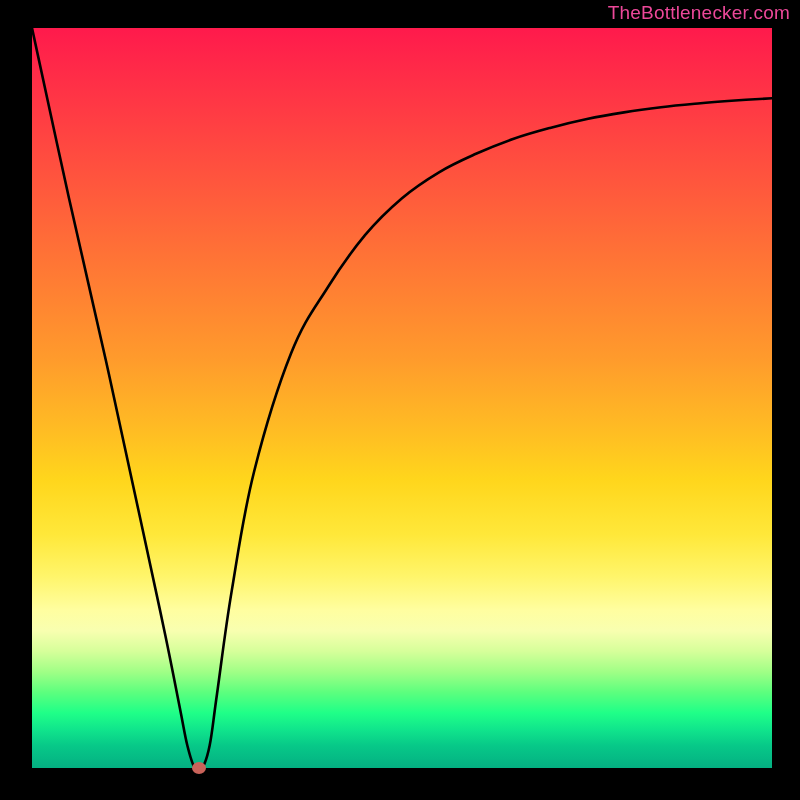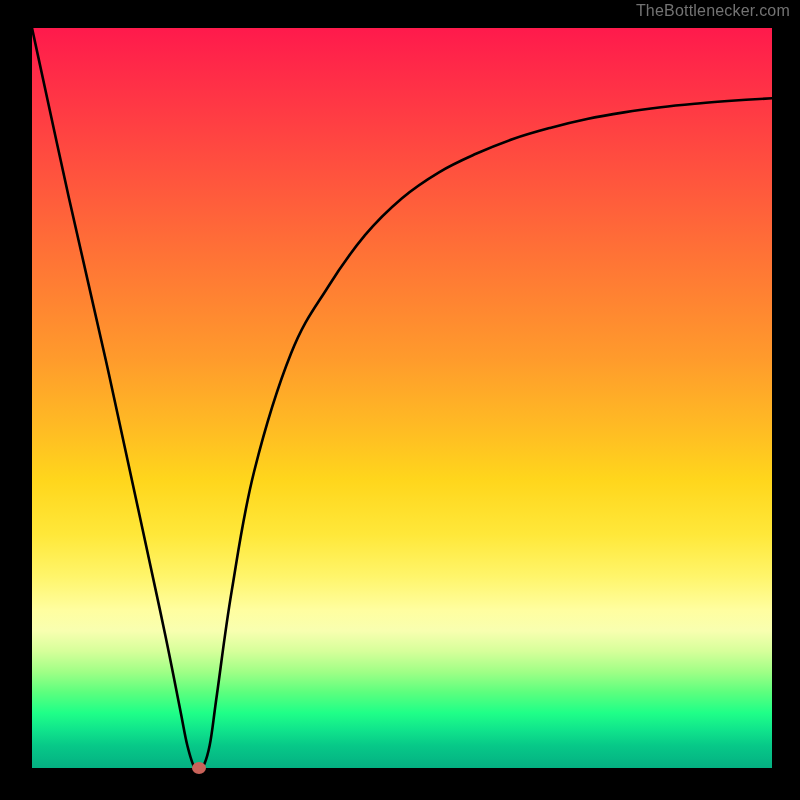--- a/index.html
+++ b/index.html
@@ -14,22 +14,22 @@
   .frame {
     position: relative;
     width: 800px;
     height: 800px;
     background: #000;
   }
   .watermark {
     position: absolute;
     top: 2px;
     right: 10px;
-    color: #737373;
-    font-size: 16px;
+    color: #ec4899;
+    font-size: 19px;
     font-weight: 500;
     letter-spacing: 0.2px;
     z-index: 10;
   }
   .plot-area {
     position: absolute;
     left: 32px;
     top: 28px;
     width: 740px;
     height: 740px;

